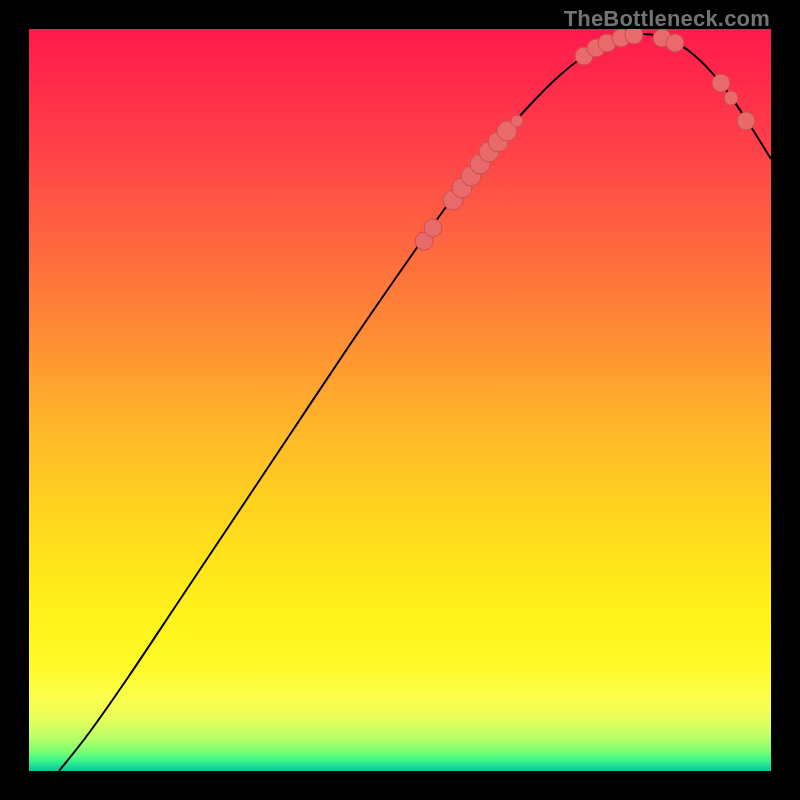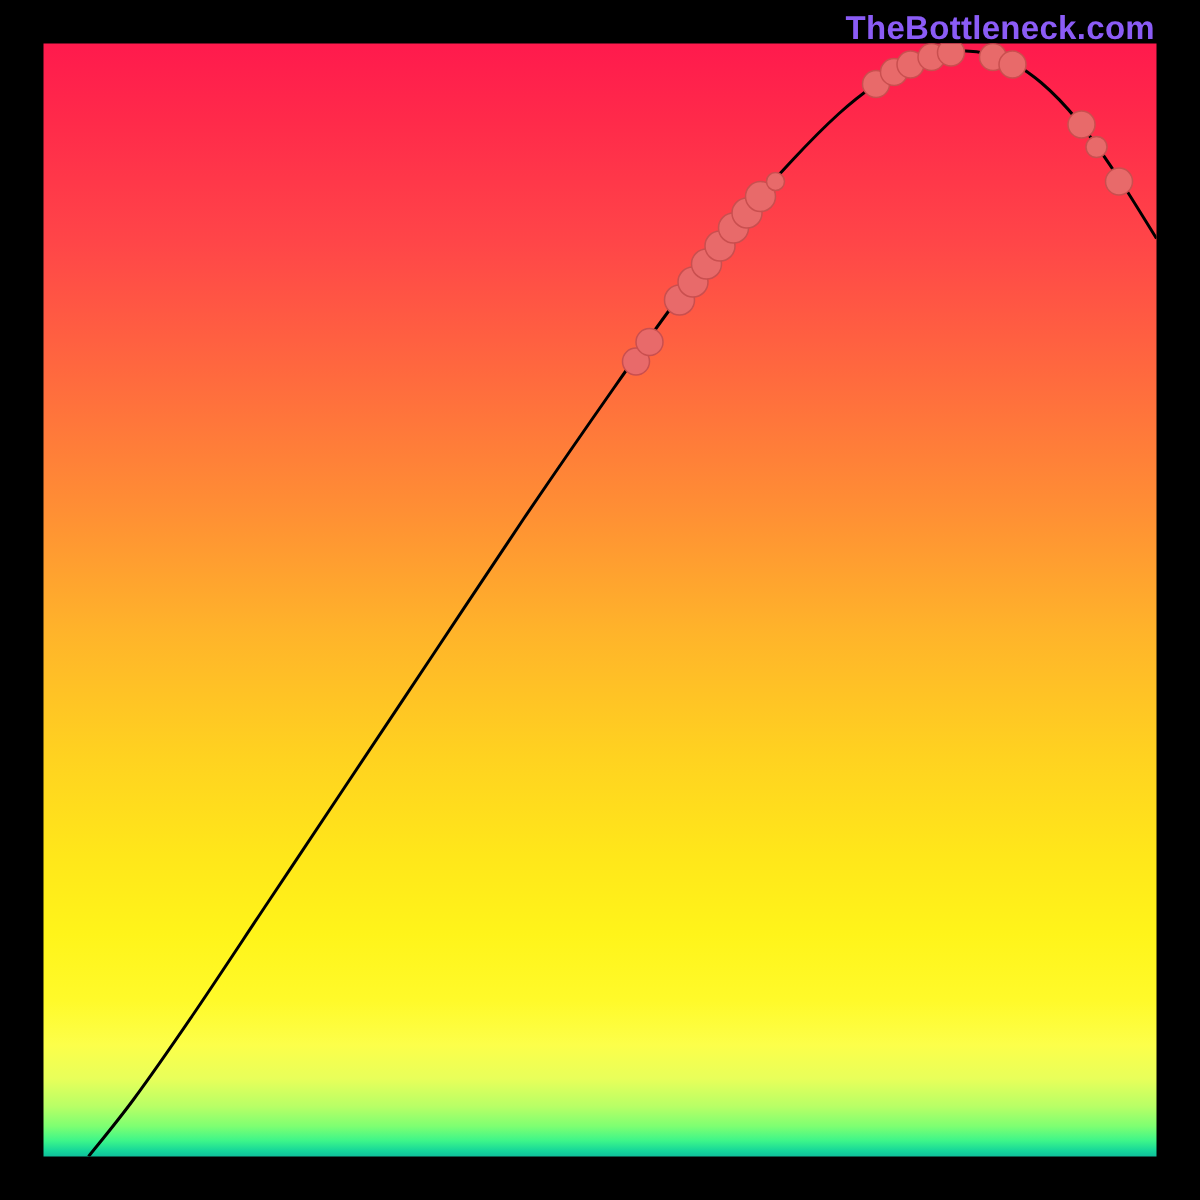--- a/index.html
+++ b/index.html
@@ -50,21 +50,21 @@
     left: 0;
     top: 0;
     width: 742px;
     height: 742px;
     pointer-events: none;
   }
   .watermark {
     position: absolute;
     top: 6px;
     right: 30px;
-    color: #8b5cf6;
+    color: #737373;
     font-size: 22px;
     font-weight: 600;
     letter-spacing: 0.2px;
   }
 </style>
 </head>
 <body>
 
 <div class="watermark">TheBottleneck.com</div>
 

